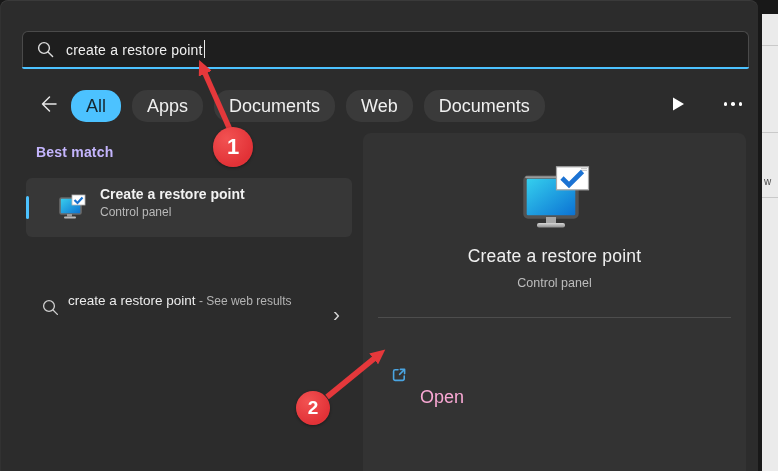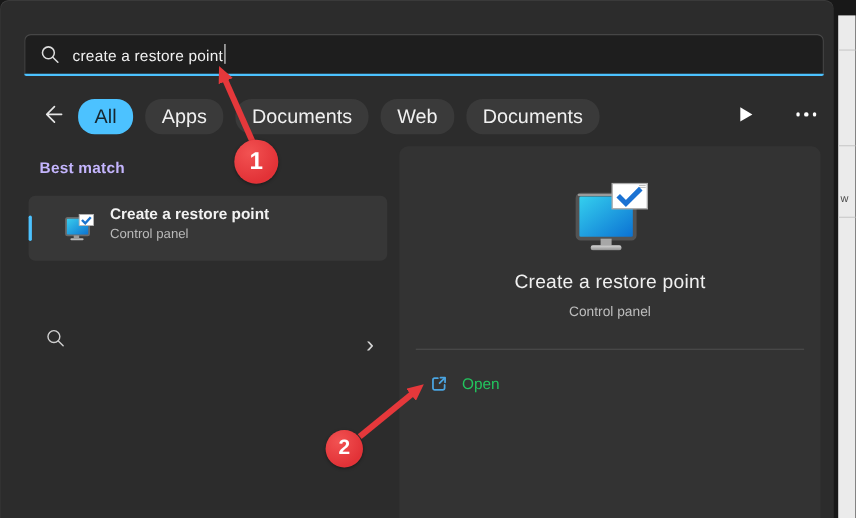--- a/index.html
+++ b/index.html
@@ -59,21 +59,21 @@
   .web-chevron { position:absolute; right:12px; top:14px; color:#d4d4d4; font-size:21px; font-weight:400; }
 
   
   .preview { position:absolute; left:363px; top:133px; width:383px; height:338px;
              background:#333333; border-radius:8px 8px 0 0; }
   .preview .big-icon { position:absolute; left:0; top:33px; width:383px; display:flex; justify-content:center; }
   .preview-title { position:absolute; top:113px; width:383px; text-align:center; color:#f0f0f0; font-size:17.5px; letter-spacing:.2px; }
   .preview-sub { position:absolute; top:143px; width:383px; text-align:center; color:#bdbdbd; font-size:12.5px; }
   .preview-sep { position:absolute; left:15px; right:15px; top:184px; height:1px; background:#4d4d4d; }
   .open-row { position:absolute; left:28px; top:208px; display:flex; align-items:center; gap:13px; cursor:pointer; }
-  .open-label { color:#22c55e; font-size:14px; }
+  .open-label { color:#f9a8d4; font-size:18px;margin-top:46px; }
 
   
   .anno-svg { position:absolute; left:0; top:0; width:778px; height:471px; pointer-events:none; }
   .badge { position:absolute; border-radius:50%; display:flex; align-items:center; justify-content:center;
            color:#fff; font-weight:700; background:radial-gradient(circle at 35% 30%, #f25252, #e23237 70%);
            box-shadow:0 1px 3px rgba(0,0,0,.4); pointer-events:none; }
   .badge-1 { left:213px; top:127px; width:40px; height:40px; font-size:22px; }
   .badge-2 { left:296px; top:391px; width:34px; height:34px; font-size:19px; }
 </style>
 </head>
@@ -143,20 +143,23 @@
         <div class="item-sub">Control panel</div>
       </div>
     </div>
 
 
     <div class="web-item">
       <svg class="ico" width="17" height="17" viewBox="0 0 17 17">
         <circle cx="7" cy="7" r="5.4" fill="none" stroke="#cfcfcf" stroke-width="1.3"></circle>
         <line x1="11" y1="11" x2="15.4" y2="15.4" stroke="#cfcfcf" stroke-width="1.3" stroke-linecap="round"></line>
       </svg>
+      <div class="tcol">
+        <span class="web-query">create a restore point</span><span class="web-suffix"> - See web results</span>
+      </div>
       <div class="web-chevron">›</div>
     </div>
 
     <div class="preview">
       <div class="big-icon">
         <svg width="72" height="62" viewBox="0 0 72 62">
           <defs>
             <linearGradient id="scrB" x1="0" y1="0" x2="1" y2="1">
               <stop offset="0" stop-color="#36d3ef"></stop>
                 <stop offset="1" stop-color="#0a6ed2"></stop>

